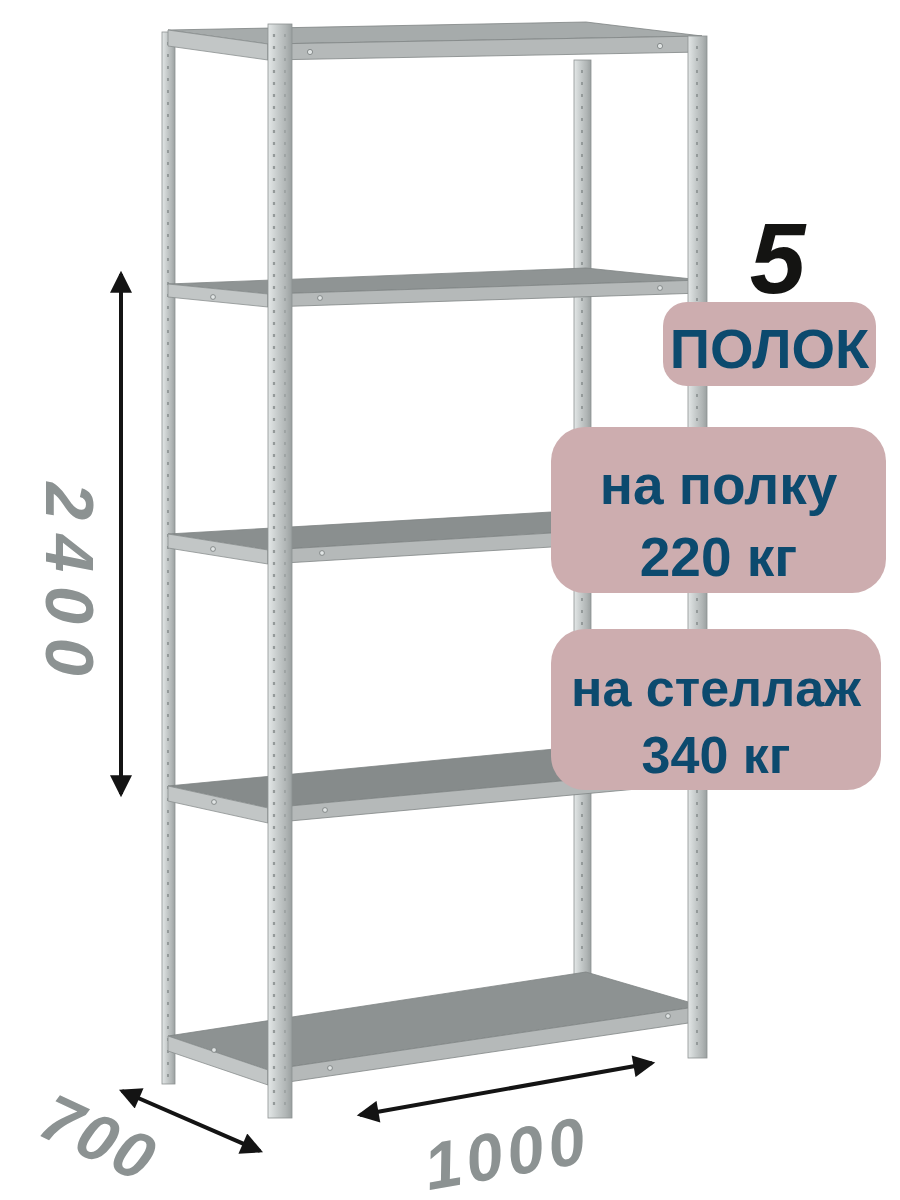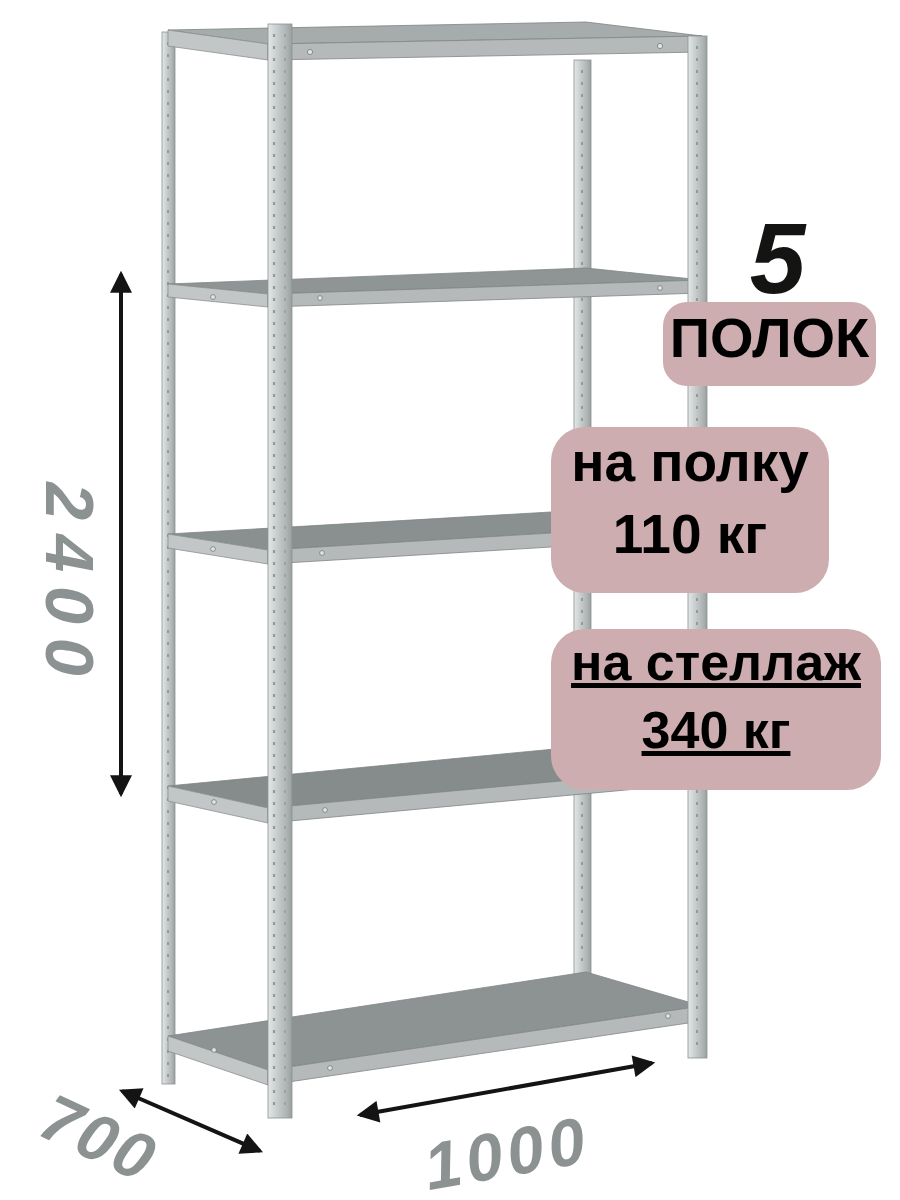--- a/index.html
+++ b/index.html
@@ -3,26 +3,26 @@
 <meta charset="utf-8">
 <style>
   html,body{margin:0;padding:0;background:#fff;}
   .stage{
     position:relative;width:900px;height:1200px;background:#ffffff;
     overflow:hidden;font-family:"Liberation Sans", sans-serif;
   }
   .stage svg{position:absolute;left:0;top:0;}
   .badge{
     position:absolute;display:flex;flex-direction:column;align-items:center;
-    justify-content:flex-start;text-align:center;font-weight:700;color:#000000;
+    justify-content:flex-end;text-align:center;font-weight:700;color:#0c4a6e;
   }
   .badge .line{line-height:1.3;}
   .badge-shelves{left:663px;top:302px;width:213px;height:84px;border-radius:24px;font-size:56px;}
-  .badge-shelf-cap{left:551px;top:427px;width:278px;height:166px;border-radius:34px;font-size:55px;}
-  .badge-rack-cap{left:551px;top:629px;width:330px;height:161px;border-radius:34px;font-size:52px;text-decoration:underline;}
+  .badge-shelf-cap{left:551px;top:427px;width:335px;height:166px;border-radius:34px;font-size:55px;}
+  .badge-rack-cap{left:551px;top:629px;width:330px;height:161px;border-radius:34px;font-size:52px;}
   .count{
     position:absolute;left:710px;top:208px;width:135px;text-align:center;
     font-size:100px;font-weight:700;font-style:italic;color:#141412;line-height:1;
   }
   .dim{
     position:absolute;font-style:italic;font-weight:700;white-space:nowrap;line-height:1;
   }
   .dim-height{left:70px;top:586px;font-size:68px;letter-spacing:14px;transform:translate(-50%,-50%) rotate(90deg);}
   .dim-width {left:507px;top:1153px;font-size:66px;letter-spacing:5px;transform:translate(-50%,-50%) rotate(-10deg);}
   .dim-depth {left:99px;top:1138px;font-size:66px;letter-spacing:3px;transform:translate(-50%,-50%) rotate(25deg);}
@@ -117,21 +117,21 @@
   <div class="dim dim-width" style="color: rgb(140, 146, 146);">1000</div>
 
   <div class="count">5</div>
 
   <div class="badge badge-shelves" style="background-color: rgb(205, 173, 175);">
     <span class="line">ПОЛОК</span>
   </div>
 
   <div class="badge badge-shelf-cap" style="background-color: rgb(205, 173, 175);">
     <span class="line">на полку</span>
-    <span class="line">110 кг</span>
+    <span class="line">220 кг</span>
   </div>
 
   <div class="badge badge-rack-cap" style="background-color: rgb(205, 173, 175);">
     <span class="line">на стеллаж</span>
     <span class="line">340 кг</span>
   </div>
 
 </div>
 
 </body></html>

